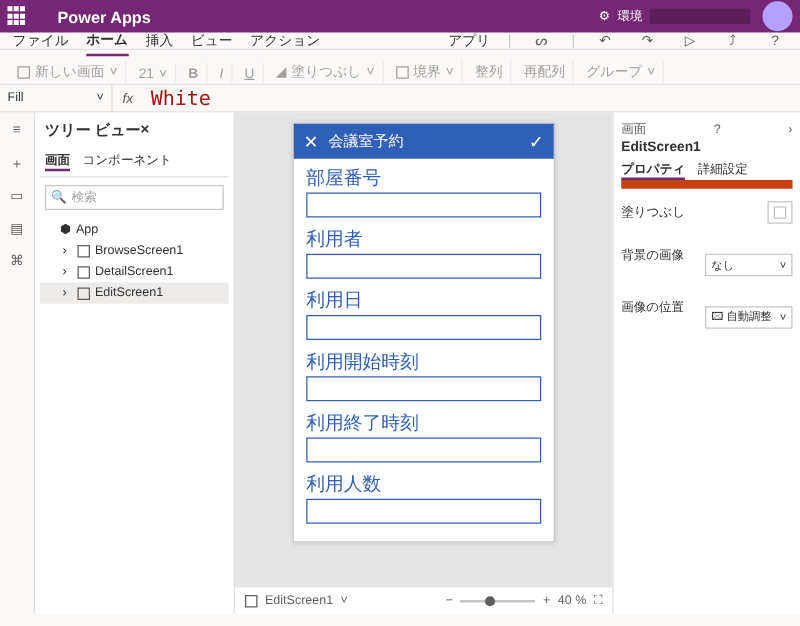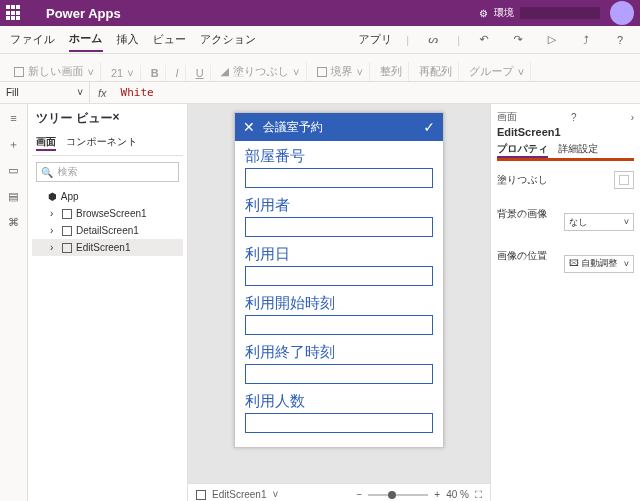--- a/index.html
+++ b/index.html
@@ -8,36 +8,36 @@
 
 .titlebar { height: 26px; background: #742774; color: #fff; display: flex; align-items: center; padding: 0 6px; }
 .titlebar .waffle { width: 16px; height: 16px; display: flex; flex-wrap: wrap; gap: 1px; margin-right: 8px; }
 .titlebar .waffle span { width: 4px; height: 4px; background: #fff; }
 .titlebar .appname { font-size: 13px; font-weight: 600; flex: 1; padding-left: 16px; }
 .titlebar .env { display: flex; align-items: center; gap: 6px; font-size: 10px; }
 .titlebar .env-box { width: 80px; height: 12px; background: #5a1e5a; }
 .titlebar .avatar { width: 24px; height: 24px; border-radius: 50%; background: #b4a0ff; margin-left: 10px; }
 
 
-.menubar { height: 28px; display: flex; align-items: center; gap: 14px; padding: 0 10px; border-bottom: 1px solid #e1dfdd; font-size: 11px; justify-content: flex-end; }
+.menubar { height: 14px; display: flex; align-items: center; gap: 14px; padding: 0 10px; border-bottom: 1px solid #e1dfdd; font-size: 11px; justify-content: flex-end; }
 .menubar .tab { cursor: pointer; padding: 4px 0; }
 .menubar .tab.active { border-bottom: 2px solid #742774; font-weight: 600; }
 .menubar .spacer { flex: 1; }
 .menubar .iconbtn { width: 20px; height: 20px; display: flex; align-items: center; justify-content: center; color: #605e5c; cursor: pointer; }
 
 
 .ribbon { height: 28px; display: flex; align-items: flex-end; gap: 4px; padding: 0 8px; border-bottom: 1px solid #e1dfdd; font-size: 11px; color: #a19f9d; }
 .ribbon .btn { display: flex; align-items: center; gap: 4px; padding: 2px 6px; border-right: 1px solid #edebe9; }
 .ribbon .sq { width: 10px; height: 10px; border: 1px solid #a19f9d; }
 
 
 .fxbar { height: 22px; display: flex; align-items: center; border-bottom: 1px solid #e1dfdd; text-align: center; }
 .fxbar .prop { width: 90px; padding: 0 6px; font-size: 10px; border-right: 1px solid #e1dfdd; height: 100%; display: flex; align-items: center; justify-content: space-between; }
 .fxbar .fx { padding: 0 8px; font-style: italic; color: #605e5c; }
-.fxbar .val { padding: 0 6px; color: #a31515; font-family: Consolas, monospace; font-size: 11px; }
+.fxbar .val { padding: 0 6px; color: #a31515; font-family: Consolas, monospace; font-size: 16px; }
 
 
 .main { display: flex; height: calc(501px - 26px - 24px - 28px - 22px); }
 
 
 .leftrail { width: 28px; background: #faf9f8; border-right: 1px solid #e1dfdd; display: flex; flex-direction: column; align-items: center; padding-top: 6px; gap: 10px; color: #605e5c; }
 .leftrail .ic { width: 16px; height: 16px; display:flex; align-items:center; justify-content:center; cursor:pointer; }
 
 
 .treepanel { width: 160px; border-right: 1px solid #e1dfdd; padding: 6px 4px; background: #fff; position: relative; }
@@ -68,21 +68,21 @@
 
 .statusbar { height: 22px; border-top: 1px solid #e1dfdd; background:#fff; display: flex; align-items: center; padding: 0 8px; font-size: 10px; color: #605e5c; gap: 6px; }
 .statusbar .spacer { flex:1; }
 .statusbar .zoombar { width:60px; height:2px; background:#c8c6c4; position:relative; }
 .statusbar .zoombar::after { content:''; position:absolute; left:20px; top:-3px; width:8px; height:8px; background:#605e5c; border-radius:50%; }
 
 
 .propspanel { width: 150px; border-left: 1px solid #e1dfdd; background:#fff; padding: 6px; font-size: 10px; }
 .propspanel .hdr { display:flex; justify-content:space-between; align-items:center; color:#605e5c; }
 .propspanel h4 { font-size: 11px; font-weight:600; margin: 2px 0 4px; }
-.propspanel .ptabs { display:flex; gap:10px; font-size:10px; border-bottom:3px solid #c2410c; margin-bottom:6px; }
+.propspanel .ptabs { display:flex; gap:10px; font-size:10px; border-bottom:7px solid #c2410c; margin-bottom:6px; }
 .propspanel .ptabs .t.active { border-bottom:2px solid #742774; font-weight:600; }
 .propspanel .row { display:flex; justify-content:space-between; align-items:center; padding: 4px 0; }
 .propspanel .ctrl { border:1px solid #c8c6c4; height:18px; min-width:70px; display:flex; align-items:center; justify-content:space-between; padding:0 4px; font-size:9px;margin-top:16px; }
 .propspanel .colorbtn { width:20px; height:18px; border:1px solid #c8c6c4; display:flex; align-items:center; justify-content:center; }
 </style>
 </head>
 <body>
 
 <div class="titlebar">
   <div class="waffle">

